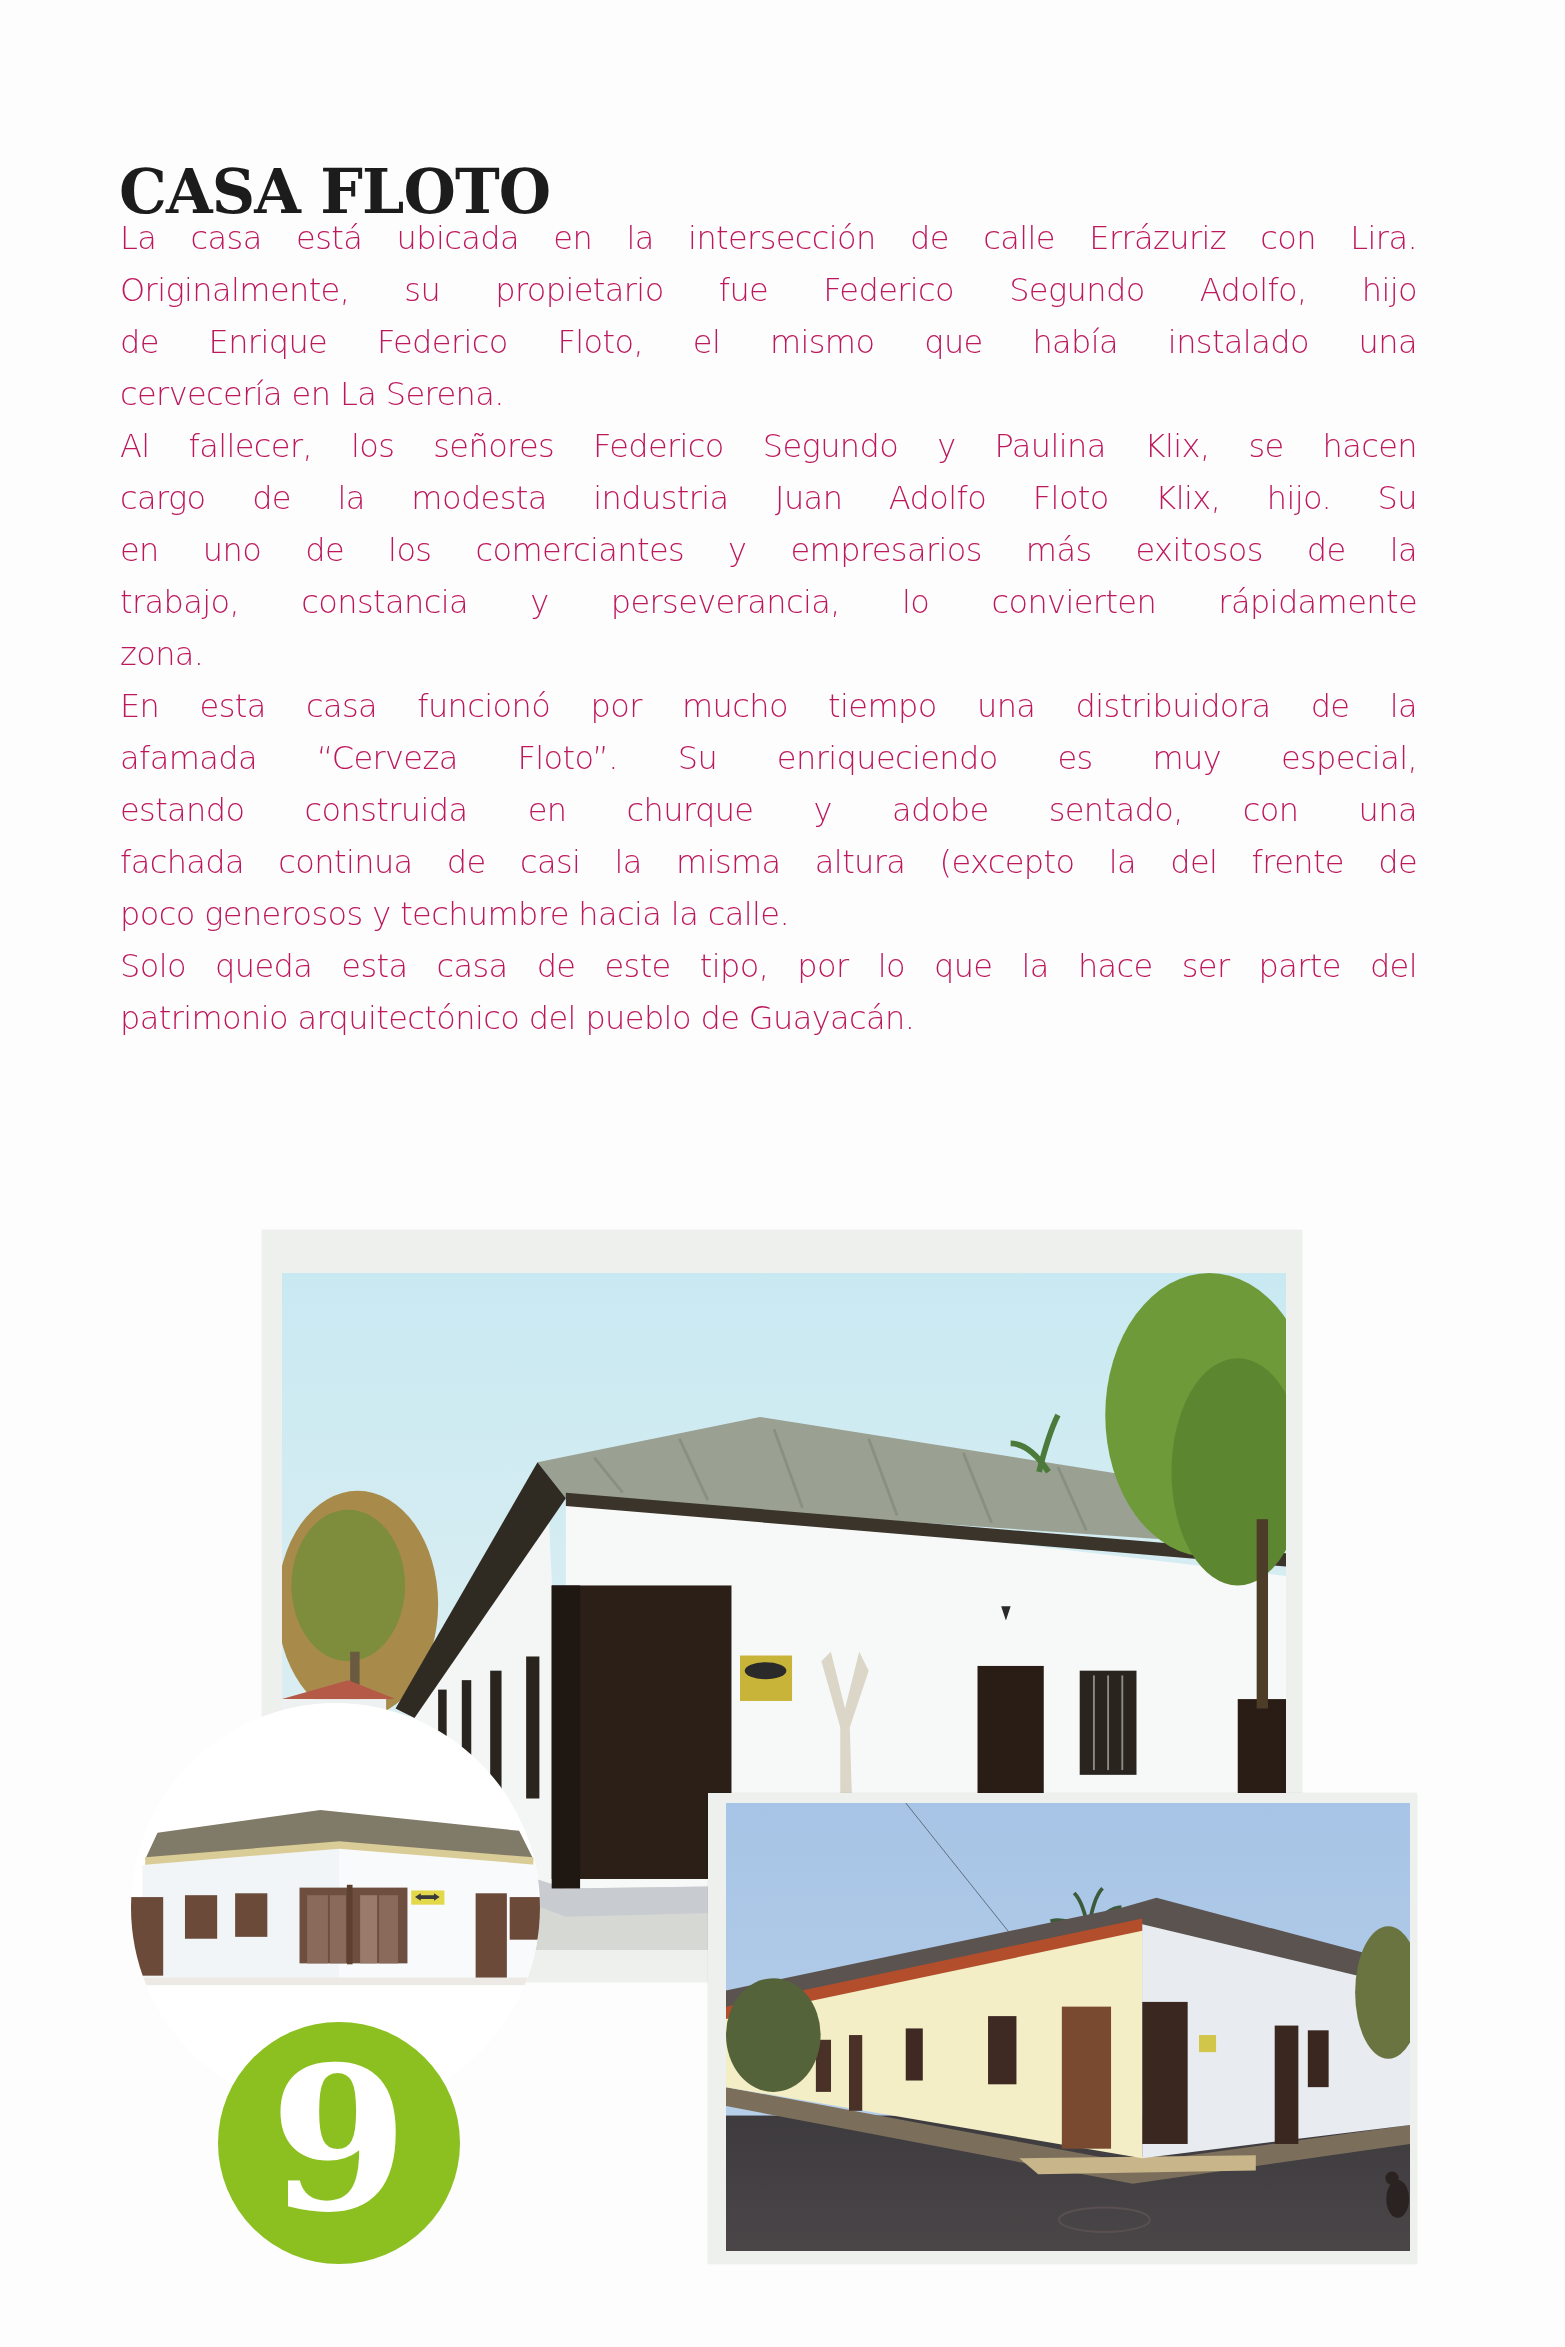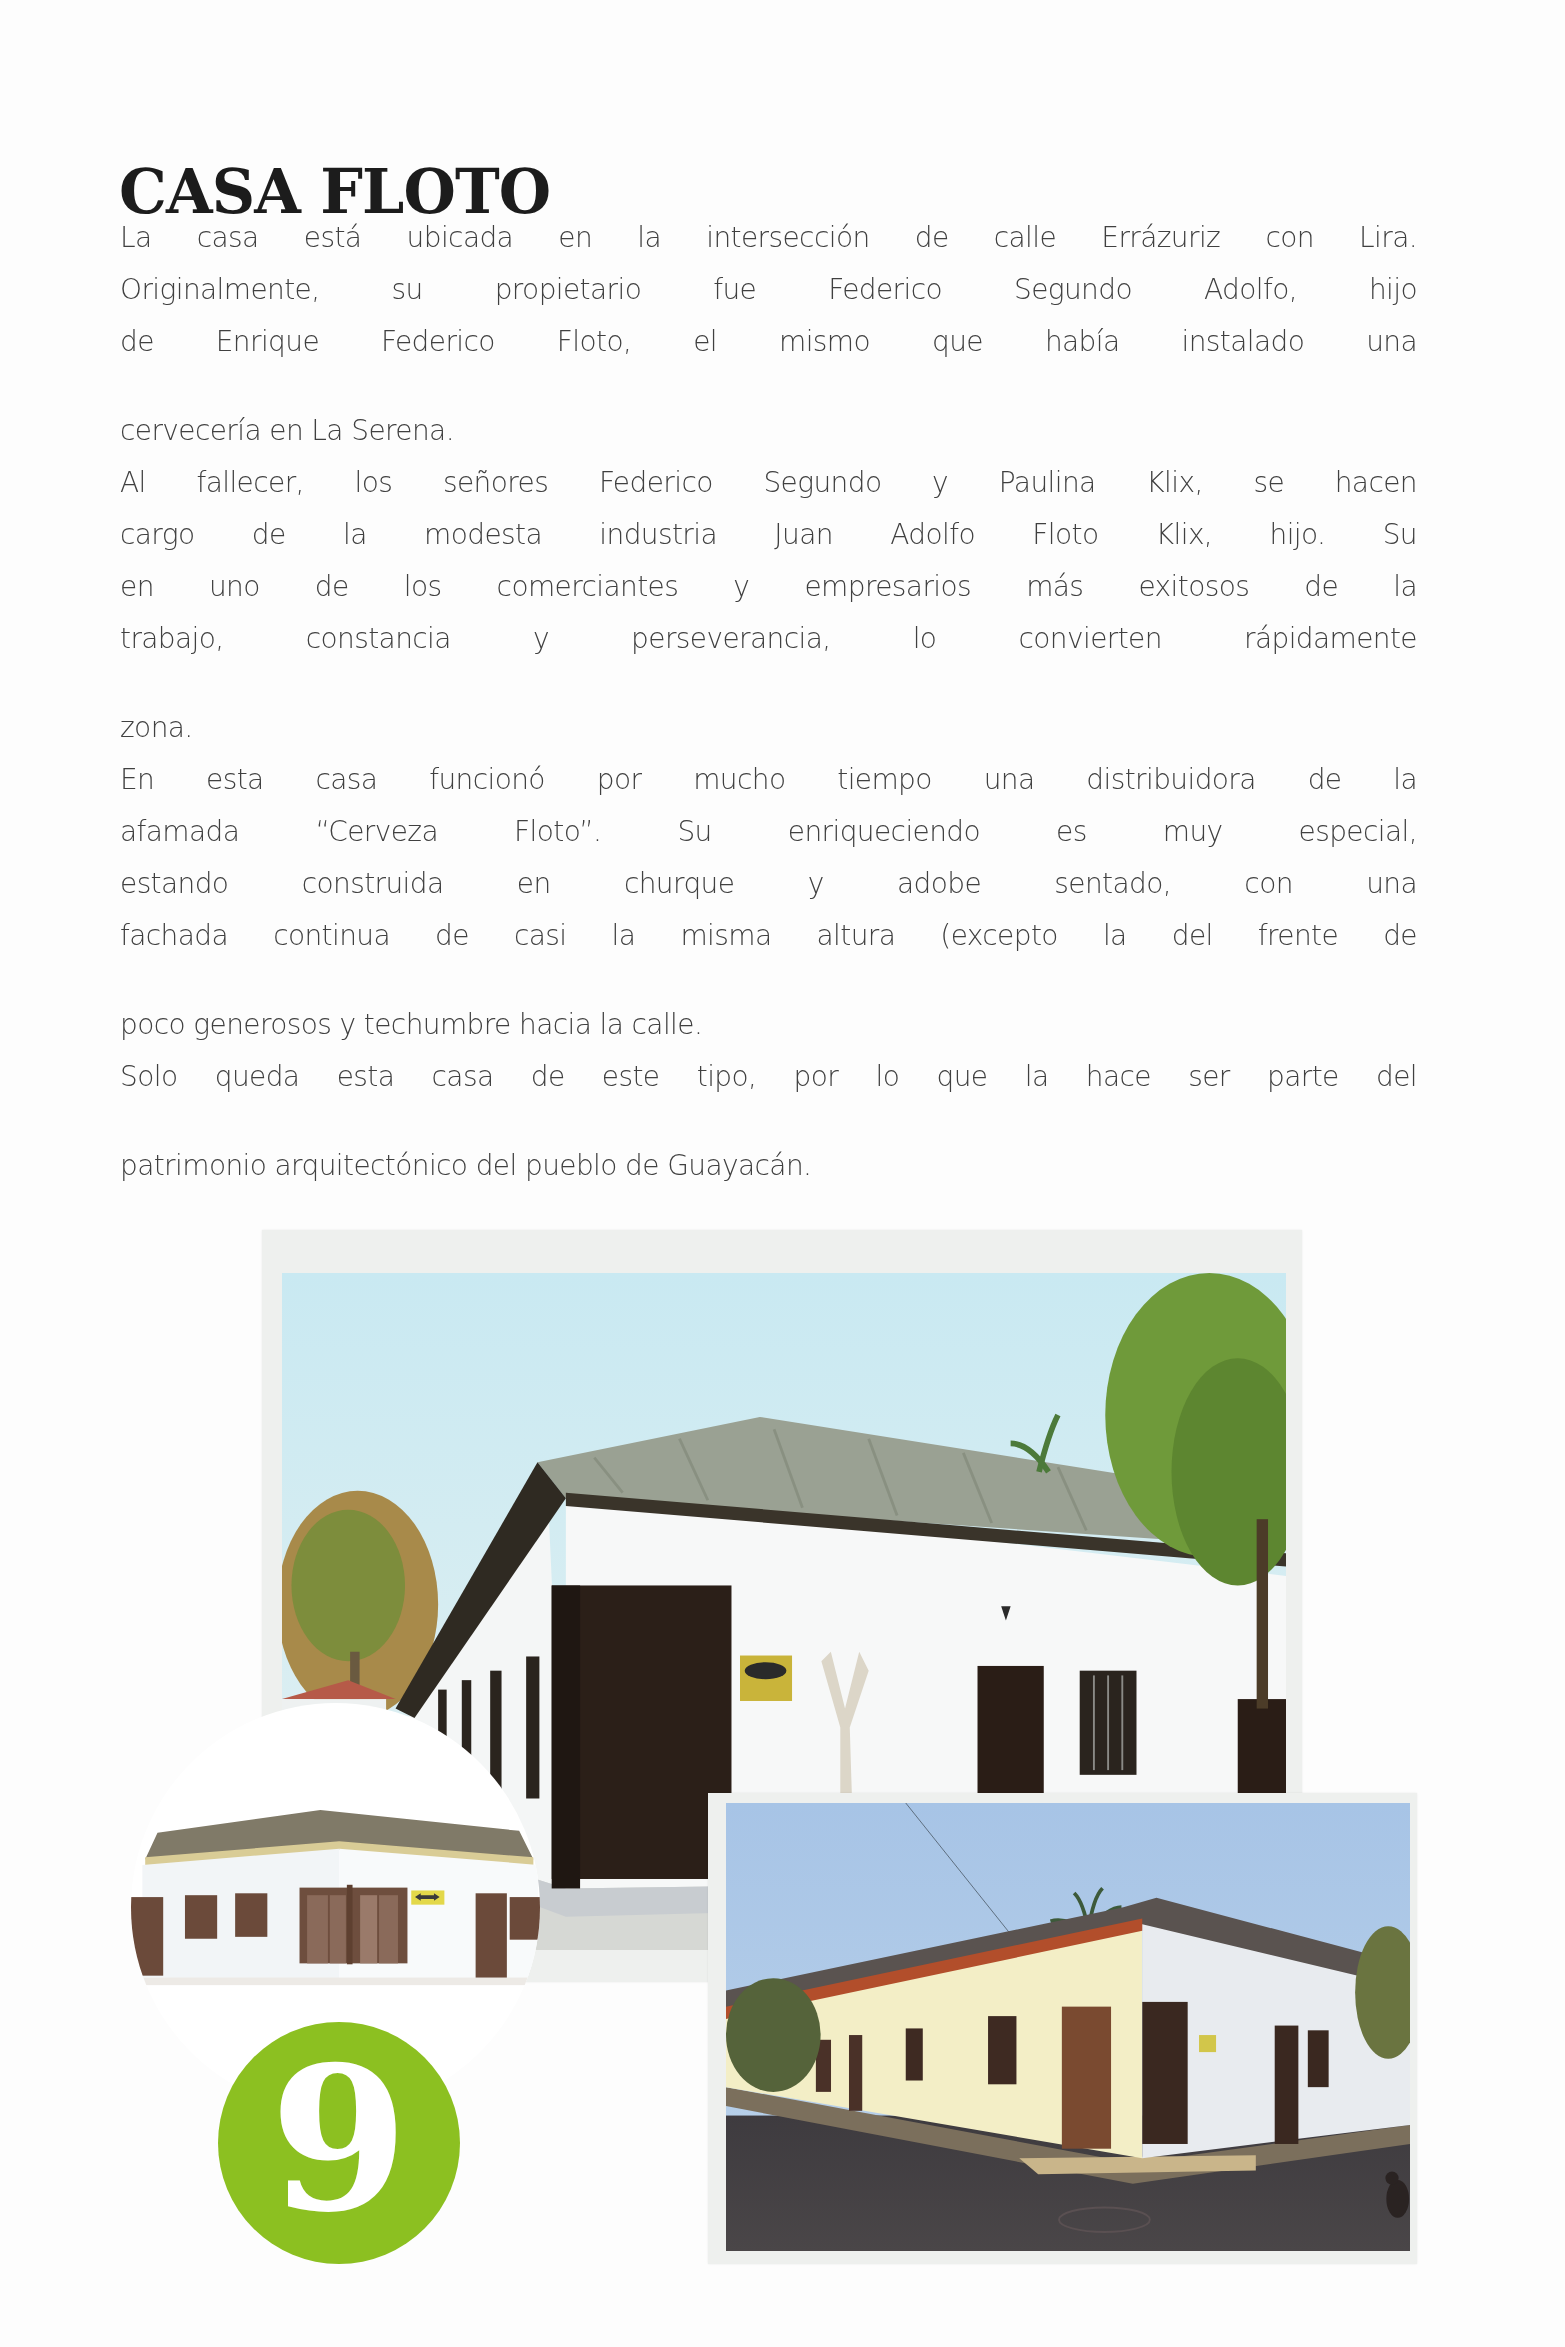--- a/index.html
+++ b/index.html
@@ -10,30 +10,30 @@
   }
   .title {
     position:absolute; left:119px; top:112px;
     font-family:"DejaVu Serif", "Liberation Serif", serif;
     font-weight:bold; font-size:62px; letter-spacing:-0.9px;
     color:#1c1c1c; line-height:76px; white-space:nowrap;
     transform:scaleX(0.97); transform-origin:left top;
   }
   .body-text {
     position:absolute; left:120px; top:212px; width:1297px;
-    color:#404040; font-size:28px; line-height:52px;
+    color:#be185d; font-size:32px; line-height:52px;
     font-family:"DejaVu Sans", "Liberation Sans", sans-serif;
     font-weight:300;
   }
   .line {
     display:block; height:52px; white-space:nowrap; overflow:visible;
     text-align:justify; text-align-last:justify;
     letter-spacing:-0.6px;
   }
-  .line.last { text-align-last:left;margin-top:37px; }
+  .line.last { text-align-last:left; }
 
   .photo {
     position:absolute; background:#eef0ee;
     box-shadow:0 0 1.9px rgba(0,0,0,0.08);
   }
   .photo .inner { position:absolute; overflow:hidden; }
   .photo svg { display:block; width:100%; height:100%; }
 
   .illus-circle {
     position:absolute; left:131px; top:1703px; width:409px; height:409px;

